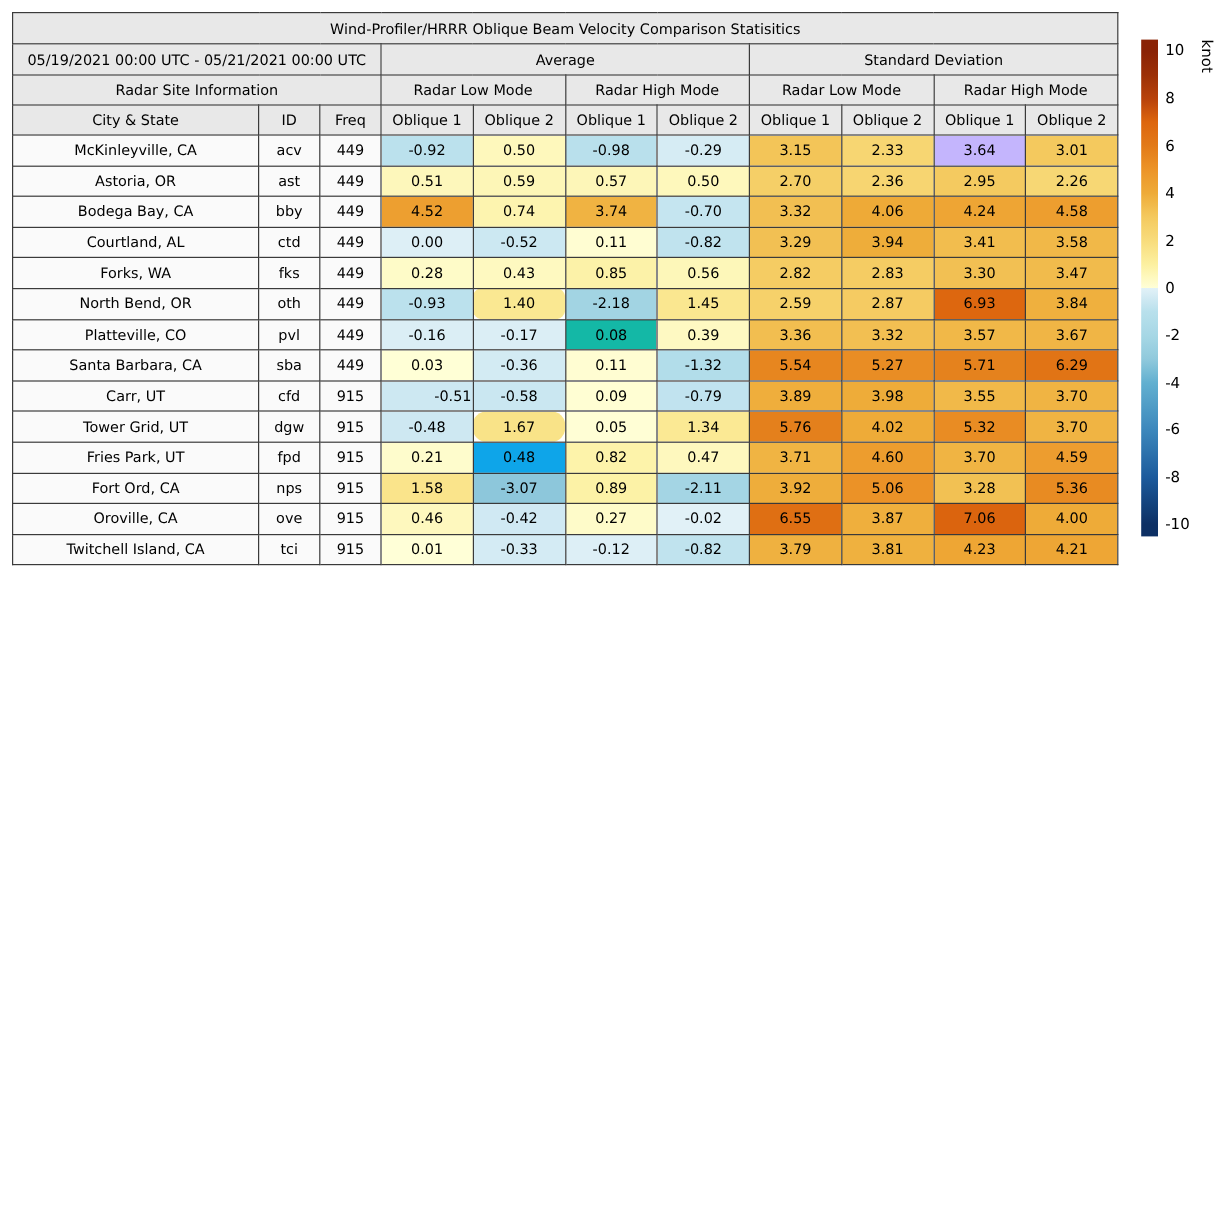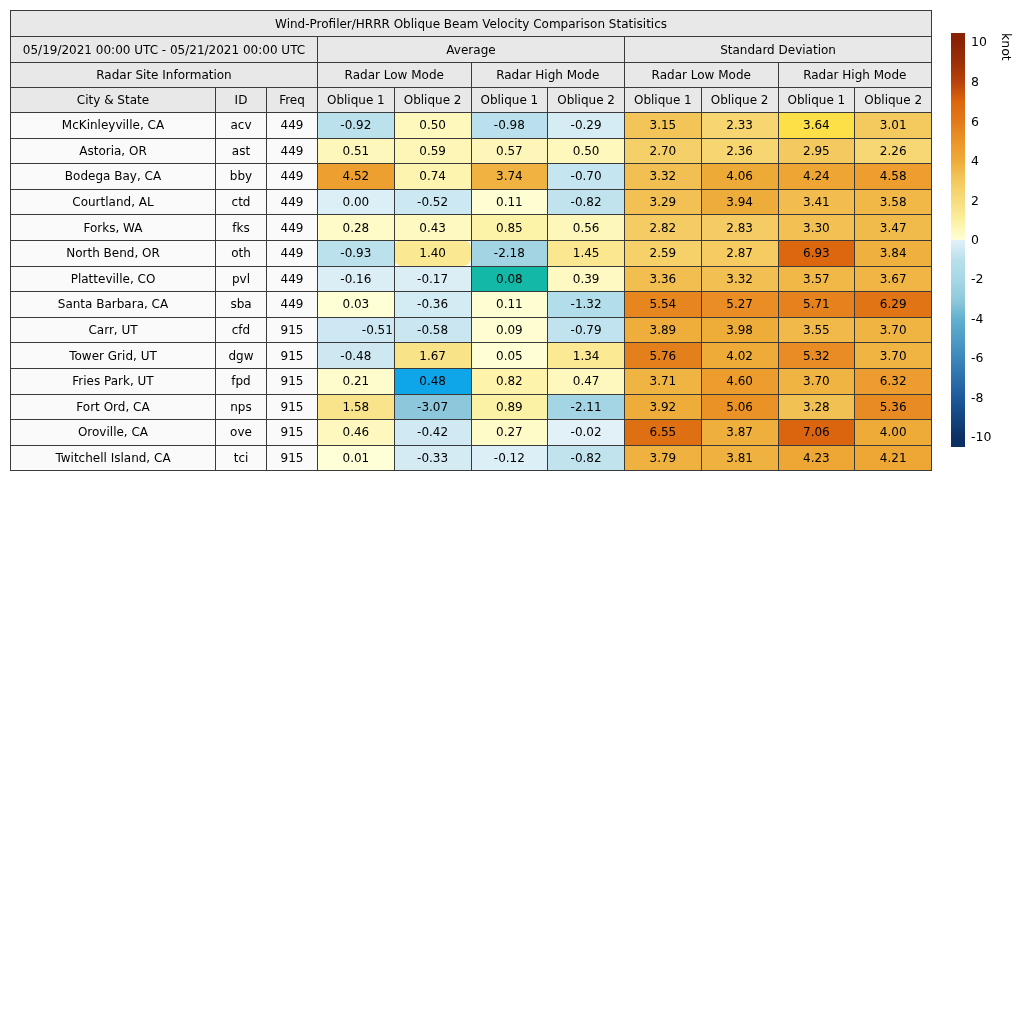--- a/index.html
+++ b/index.html
@@ -77,21 +77,21 @@
         <tr>
           <td class="site">McKinleyville, CA</td>
           <td class="site">acv</td>
           <td class="site">449</td>
           <td class="val" style="background: rgb(187, 225, 237);">-0.92</td>
           <td class="val" style="background: rgb(254, 248, 188);">0.50</td>
           <td class="val" style="background: rgb(185, 224, 236);">-0.98</td>
           <td class="val" style="background: rgb(214, 236, 244);">-0.29</td>
           <td class="val" style="background: rgb(243, 197, 88);">3.15</td>
           <td class="val" style="background: rgb(247, 214, 114);">2.33</td>
-          <td class="val" style="background: #fde047;">3.64</td>
+          <td class="val" style="background: #c4b5fd;">3.64</td>
           <td class="val" style="background: rgb(244, 201, 94);">3.01</td>
         </tr>
         <tr>
           <td class="site">Astoria, OR</td>
           <td class="site">ast</td>
           <td class="site">449</td>
           <td class="val" style="background: rgb(253, 247, 187);">0.51</td>
           <td class="val" style="background: rgb(253, 246, 183);">0.59</td>
           <td class="val" style="background: rgb(253, 246, 184);">0.57</td>
           <td class="val" style="background: rgb(254, 248, 188);">0.50</td>
@@ -189,40 +189,40 @@
           <td class="val" style="background: rgb(239, 174, 60);">3.89</td>
           <td class="val" style="background: rgb(238, 172, 57);">3.98</td>
           <td class="val" style="background: rgb(241, 185, 73);">3.55</td>
           <td class="val" style="background: rgb(240, 180, 67);">3.70</td>
         </tr>
         <tr>
           <td class="site">Tower Grid, UT</td>
           <td class="site">dgw</td>
           <td class="site">915</td>
           <td class="val" style="background: rgb(206, 232, 242);">-0.48</td>
-          <td class="val" style="background: rgb(249, 227, 136);">1.67</td>
+          <td class="val" style="background: rgb(249, 227, 136); border-radius: 11px;">1.67</td>
           <td class="val" style="background: rgb(255, 254, 213);">0.05</td>
           <td class="val" style="background: rgb(251, 233, 148);">1.34</td>
           <td class="val" style="background: rgb(228, 128, 28);">5.76</td>
           <td class="val" style="background: rgb(238, 171, 56);">4.02</td>
           <td class="val" style="background: rgb(233, 140, 35);">5.32</td>
           <td class="val" style="background: rgb(240, 180, 67);">3.70</td>
         </tr>
         <tr>
           <td class="site">Fries Park, UT</td>
           <td class="site">fpd</td>
           <td class="site">915</td>
           <td class="val" style="background: rgb(254, 252, 204);">0.21</td>
           <td class="val" style="background: #0ea5e9; margin-top: 20px;">0.48</td>
           <td class="val" style="background: rgb(253, 243, 170);">0.82</td>
           <td class="val" style="background: rgb(254, 248, 190);">0.47</td>
           <td class="val" style="background: rgb(240, 180, 67);">3.71</td>
           <td class="val" style="background: rgb(237, 157, 46);">4.60</td>
           <td class="val" style="background: rgb(240, 180, 67);">3.70</td>
-          <td class="val" style="background: rgb(237, 157, 47);">6.32</td>
+          <td class="val" style="background: rgb(237, 157, 47);">4.59</td>
         </tr>
         <tr>
           <td class="site">Fort Ord, CA</td>
           <td class="site">nps</td>
           <td class="site">915</td>
           <td class="val" style="background: rgb(250, 228, 139);">1.58</td>
           <td class="val" style="background: rgb(141, 199, 219);">-3.07</td>
           <td class="val" style="background: rgb(252, 242, 166);">0.89</td>
           <td class="val" style="background: rgb(164, 213, 228);">-2.11</td>
           <td class="val" style="background: rgb(238, 173, 59);">3.92</td>

